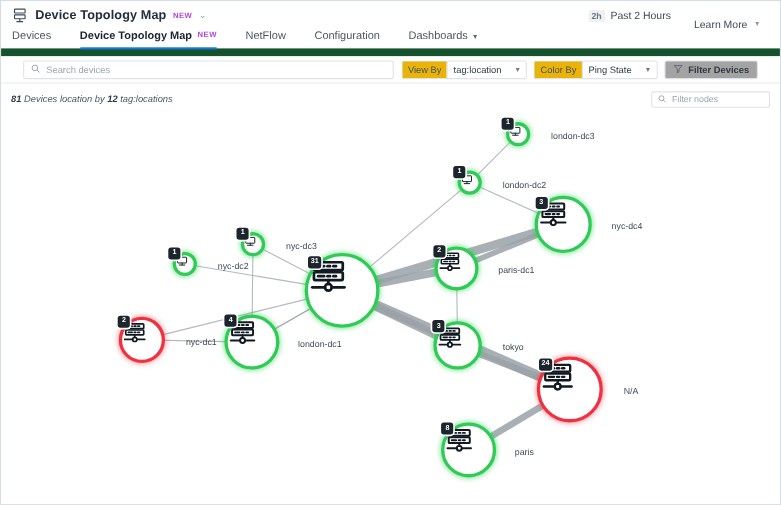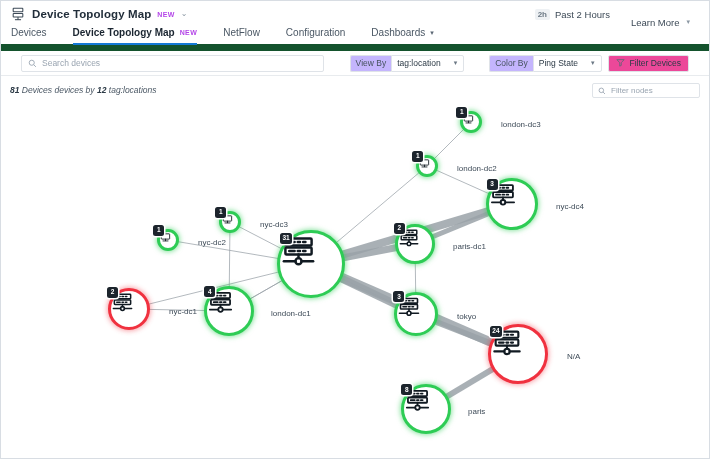--- a/index.html
+++ b/index.html
@@ -78,36 +78,36 @@
     border-bottom: 1px solid #e8ebee;
   }
   .search-box {
     flex: 1 1 auto; height: 17px; border: 1px solid #dfe3e8; border-radius: 2px;
     background: #fff; display: flex; align-items: center; padding: 0 6px; gap: 5px;
     margin-right: 7px;
   }
   .search-box .ph { font-size: 8.5px; color: #9aa5b1; }
   .ctl-group { display: flex; align-items: center; height: 17px; margin-right: 6px; }
   .ctl-label {
-    font-size: 8.5px; color: #46535f; background: #c4b5fd;
+    font-size: 8.5px; color: #46535f; background: #eab308;
     border: 1px solid #dfe3e8; border-right: none;
     border-radius: 2px 0 0 2px; padding: 0 5px; height: 17px;
-    display: flex; align-items: center; white-space: nowrap; margin-left: 19px;
+    display: flex; align-items: center; white-space: nowrap;
   }
   .ctl-select {
     font-size: 8.5px; color: #2c3a46; background: #fff;
     border: 1px solid #dfe3e8; border-radius: 0 2px 2px 0;
     padding: 0 6px 0 5px; height: 17px;
     display: flex; align-items: center; gap: 13px; white-space: nowrap;
   }
   .ctl-select .sc { color: #6b7884; font-size: 7px; }
   .filter-btn {
-    font-size: 8.5px; color: #2c3a46; background: #ec4899;
+    font-size: 8.5px; color: #2c3a46; background: #a3a3a3;
     border: 1px solid #dfe3e8; border-radius: 2px; height: 17px;
-    padding: 0 7px; display: flex; align-items: center; gap: 5px; white-space: nowrap;
+    padding: 0 7px; display: flex; align-items: center; gap: 5px; white-space: nowrap; font-weight: bold;
   }
 
   
   .subbar {
     position: absolute; left: 0; top: 75px; width: 708px; height: 28px;
     display: flex; align-items: center; padding: 0 9px;
   }
   .summary {
     font-size: 8.5px; color: #4a5764; font-style: italic;
   }
@@ -228,21 +228,21 @@
           <path d="M1.2 2.2h9.6L7 6.3v3.6L5 10.8V6.3z"></path>
         </svg>
       </span>
       <span>Filter Devices</span>
     </div>
   </div>
 
   <div class="subbar">
     <div class="summary">
       <b>81</b>
-      <span>Devices devices by</span>
+      <span>Devices location by</span>
       <b>12</b>
       <span>tag:locations</span>
     </div>
     <div class="filter-nodes">
       <span>
         <svg viewBox="0 0 12 12" width="8" height="8" fill="none" stroke="#9aa5b1" stroke-width="1.3">
           <circle cx="5" cy="5" r="3.4"></circle>
             <line x1="7.6" y1="7.6" x2="10.5" y2="10.5"></line>
         </svg>
       </span>

